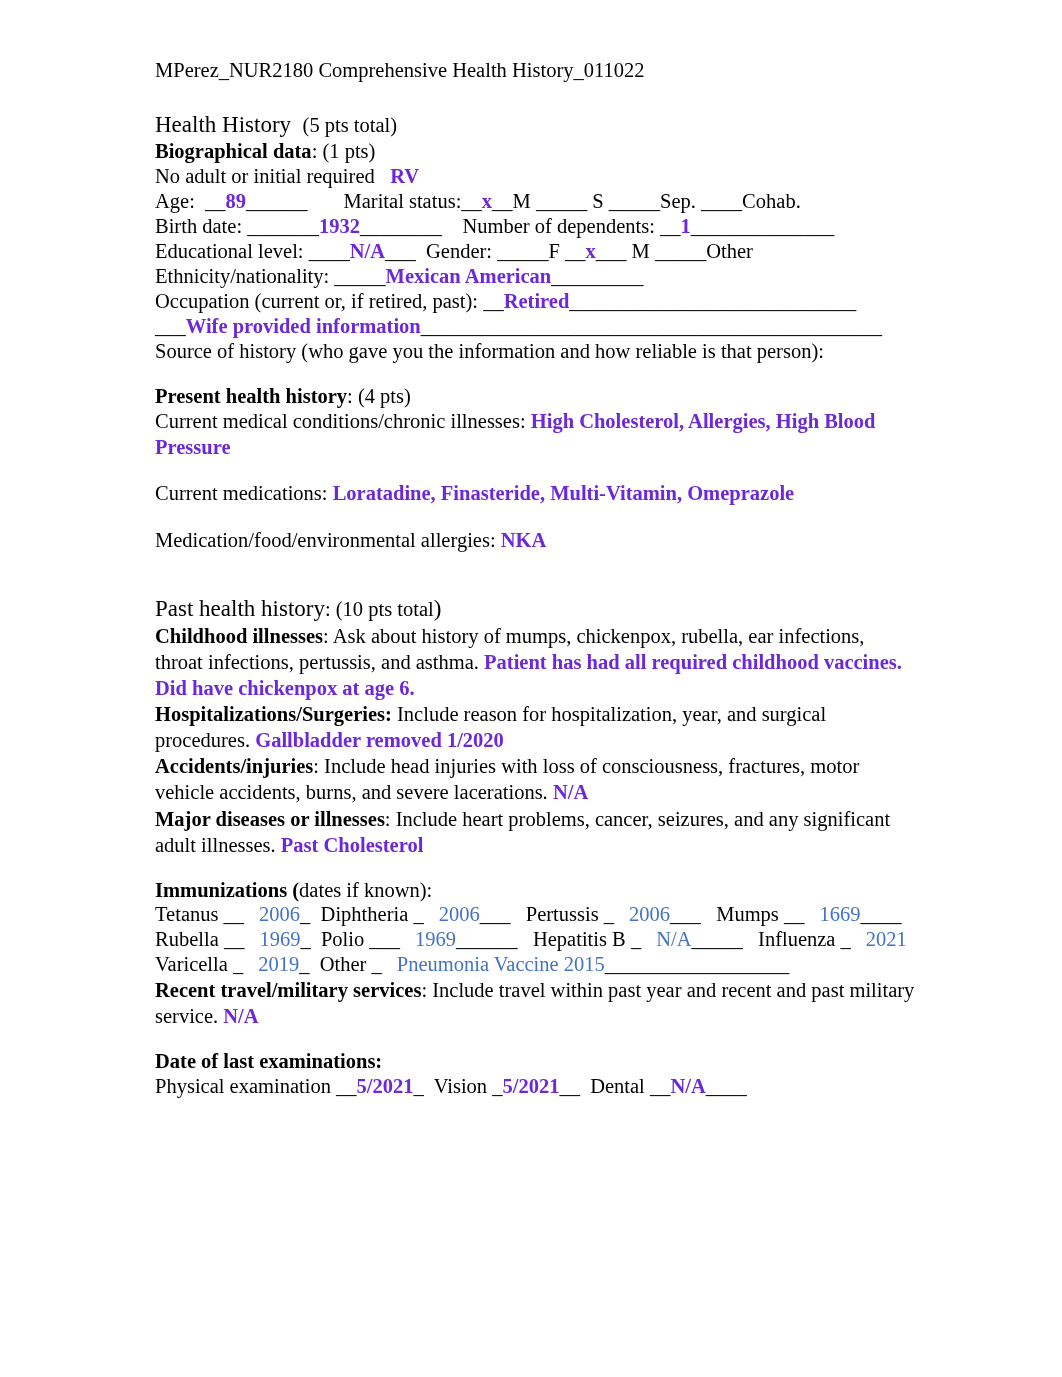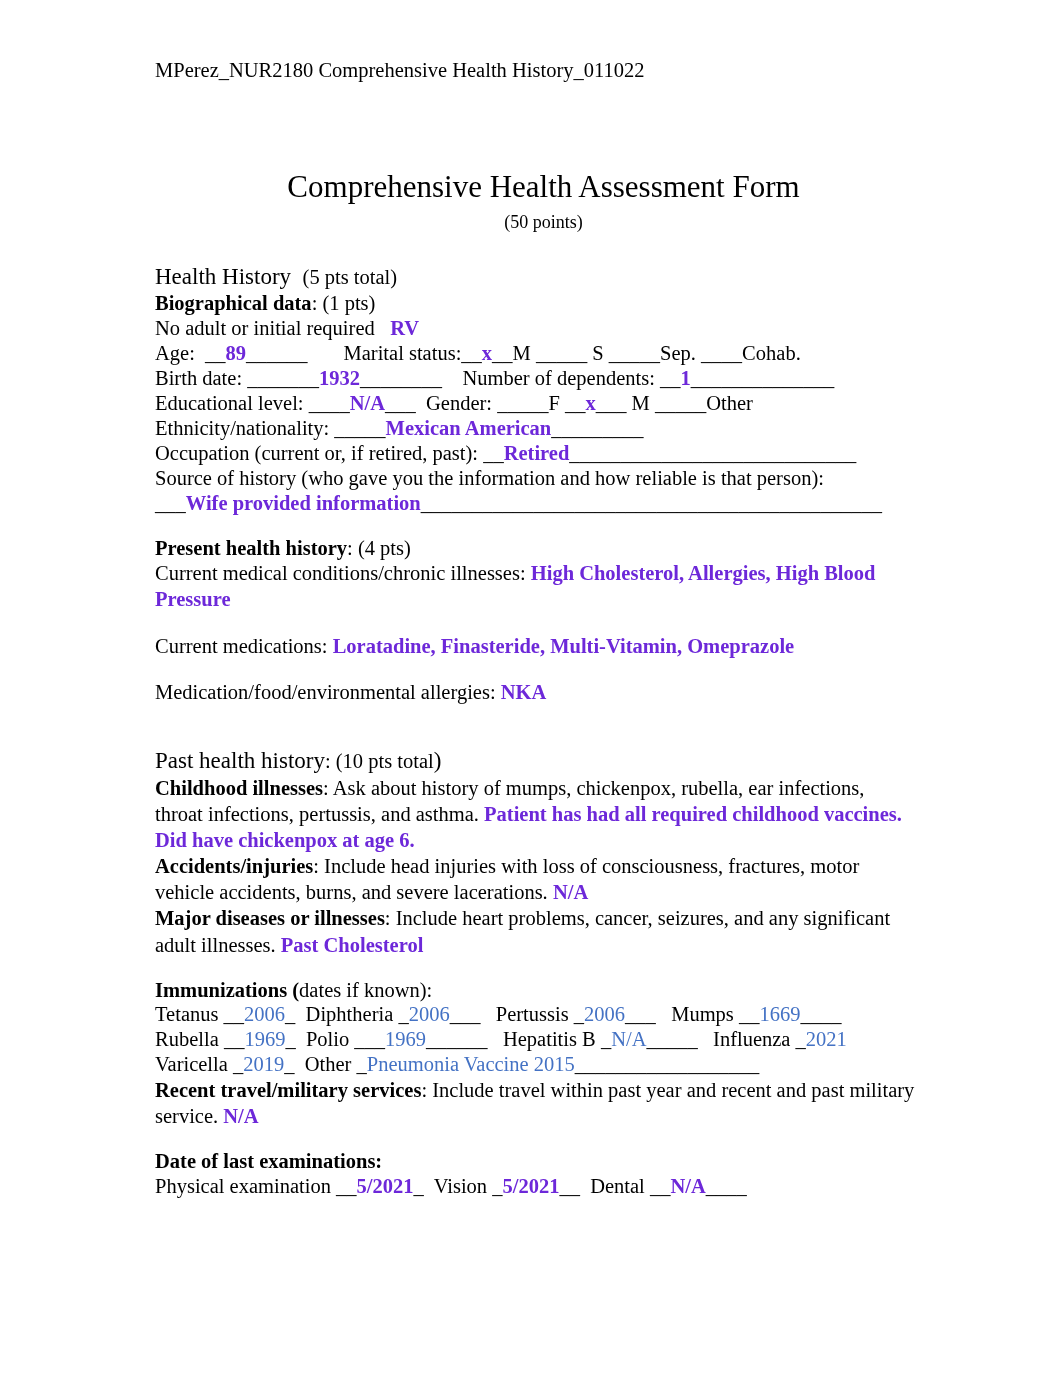--- a/index.html
+++ b/index.html
@@ -62,20 +62,21 @@
   .lbl {
     font-weight: bold;
   }
   .ans {
     color: #6d28d9;
     font-weight: bold;
   }
   .ans-light {
     color: #4472C4;
     font-weight: normal;
+    margin-left: 15px;
   }
   .blank {
     letter-spacing: 0;
   }
   .spacer {
     display: block;
     height: 20px;
   }
   .spacer-xl {
     display: block;
@@ -88,45 +89,41 @@
     white-space: pre;
   }
 </style>
 </head>
 <body>
 
 <div class="page">
 
   <p class="doc-header">MPerez_NUR2180 Comprehensive Health History_011022</p>
 
-  <div class="title-block">
-    <h1 class="form-title">Comprehensive Health Assessment Form</h1>
-    <p class="form-points">(50 points)</p>
-  </div>
 
   <div class="body-block">
 
     <p class="sec-head"><span>Health History</span><span class="nbsp-gap">  </span><span class="pts">(5 pts total)</span></p>
 
     <p><span class="lbl">Biographical data</span><span>: (1 pts)</span></p>
 
     <p><span>No adult or initial required</span><span class="nbsp-gap">   </span><span class="ans">RV</span></p>
 
     <p><span>Age:</span><span class="nbsp-gap">  </span><span class="blank">__</span><span class="ans">89</span><span class="blank">______</span><span class="nbsp-gap">       </span><span>Marital status:</span><span class="blank">__</span><span class="ans">x</span><span class="blank">__M</span><span class="nbsp-gap"> </span><span class="blank">_____ S</span><span class="nbsp-gap"> </span><span class="blank">_____Sep.</span><span class="nbsp-gap"> </span><span class="blank">____Cohab.</span></p>
 
     <p><span>Birth date:</span><span class="nbsp-gap"> </span><span class="blank">_______</span><span class="ans">1932</span><span class="blank">________</span><span class="nbsp-gap">    </span><span>Number of dependents:</span><span class="nbsp-gap"> </span><span class="blank">__</span><span class="ans">1</span><span class="blank">______________</span></p>
 
     <p><span>Educational level:</span><span class="nbsp-gap"> </span><span class="blank">____</span><span class="ans">N/A</span><span class="blank">___</span><span class="nbsp-gap">  </span><span>Gender:</span><span class="nbsp-gap"> </span><span class="blank">_____F</span><span class="nbsp-gap"> </span><span class="blank">__</span><span class="ans">x</span><span class="blank">___ M</span><span class="nbsp-gap"> </span><span class="blank">_____Other</span></p>
 
     <p><span>Ethnicity/nationality:</span><span class="nbsp-gap"> </span><span class="blank">_____</span><span class="ans">Mexican American</span><span class="blank">_________</span></p>
 
     <p><span>Occupation (current or, if retired, past):</span><span class="nbsp-gap"> </span><span class="blank">__</span><span class="ans">Retired</span><span class="blank">____________________________</span></p>
 
+    <p><span class="blank">___</span><span class="ans">Wife provided information</span><span class="blank">_____________________________________________</span></p>
     <p><span>Source of history (who gave you the information and how reliable is that person):</span></p>
-    <p><span class="blank">___</span><span class="ans">Wife provided information</span><span class="blank">_____________________________________________</span></p>
 
     <span class="spacer"></span>
 
     <p><span class="lbl">Present health history</span><span>: (4 pts)</span></p>
 
     <p class="wrap-para"><span>Current medical conditions/chronic illnesses:</span> <span class="ans">High Cholesterol, Allergies, High Blood Pressure</span></p>
 
     <span class="spacer"></span>
 
     <p class="wrap-para"><span>Current medications:</span> <span class="ans">Loratadine, Finasteride, Multi-Vitamin, Omeprazole</span></p>
@@ -134,20 +131,21 @@
     <span class="spacer"></span>
 
     <p class="wrap-para"><span>Medication/food/environmental allergies:</span> <span class="ans">NKA</span></p>
 
     <span class="spacer-xl"></span>
 
     <p class="sec-head"><span>Past health history</span><span class="pts">: (10 pts total</span><span>)</span></p>
 
     <p class="wrap-para"><span class="lbl">Childhood illnesses</span><span>: Ask about history of mumps, chickenpox, rubella, ear infections, throat infections, pertussis, and asthma.</span>  <span class="ans">Patient has had all required childhood vaccines. Did have chickenpox at age 6.</span></p>
 
+    <p class="wrap-para"><span class="lbl">Hospitalizations/Surgeries:</span> <span>Include reason for hospitalization, year, and surgical procedures.</span> <span class="ans">Gallbladder removed 1/2020</span></p>
 
     <p class="wrap-para"><span class="lbl">Accidents/injuries</span><span>: Include head injuries with loss of consciousness, fractures, motor vehicle accidents, burns, and severe lacerations.</span> <span class="ans">N/A</span></p>
 
     <p class="wrap-para"><span class="lbl">Major diseases or illnesses</span><span>: Include heart problems, cancer, seizures, and any significant adult illnesses.</span> <span class="ans">Past Cholesterol</span></p>
 
     <span class="spacer"></span>
 
     <p><span class="lbl">Immunizations (</span><span>dates if known):</span></p>
 
     <p><span>Tetanus</span> <span class="blank">__</span><span class="ans-light">2006</span><span class="blank">_</span><span class="nbsp-gap">  </span><span>Diphtheria</span> <span class="blank">_</span><span class="ans-light">2006</span><span class="blank">___</span><span class="nbsp-gap">   </span><span>Pertussis</span> <span class="blank">_</span><span class="ans-light">2006</span><span class="blank">___</span><span class="nbsp-gap">   </span><span>Mumps</span> <span class="blank">__</span><span class="ans-light">1669</span><span class="blank">____</span></p>

